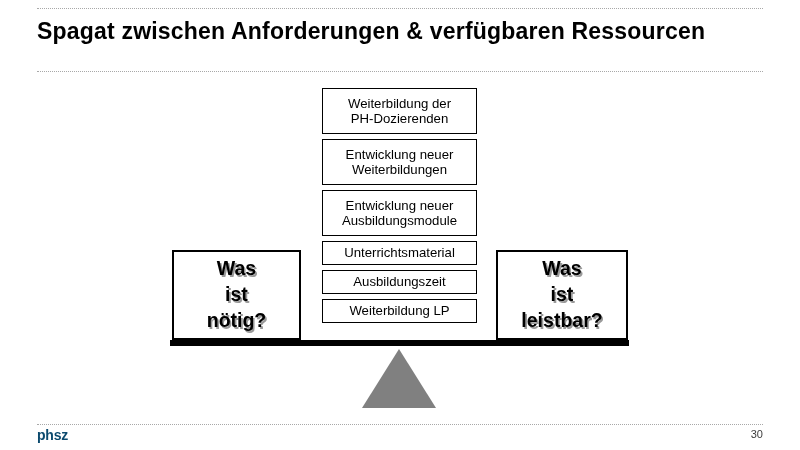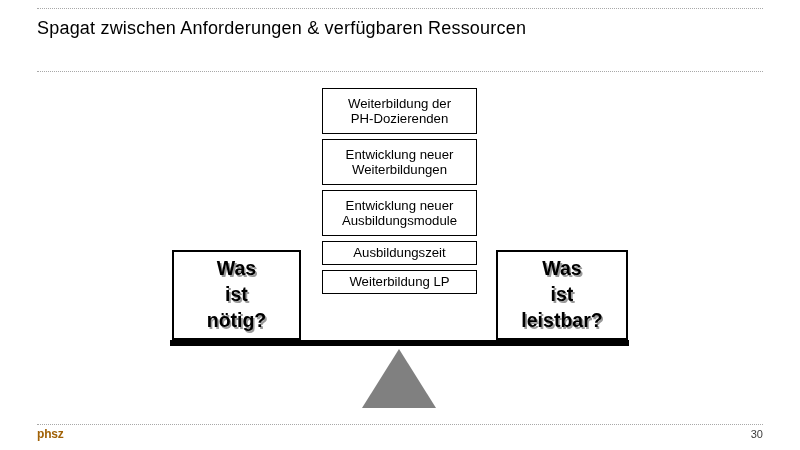--- a/index.html
+++ b/index.html
@@ -35,22 +35,22 @@
   #rule-top    { top: 8px; }
   #rule-under-title { top: 71px; }
   #rule-footer { top: 424px; }
 
   
   #slide-title {
     position: absolute;
     left: 37px;
     top: 18px;
     width: 726px;
-    font-size: 18px;
-    font-weight: normal;
+    font-size: 23px;
+    font-weight: bold;
     letter-spacing: 0.2px;
     line-height: 1.15;
     color: #000000;
     white-space: nowrap;
   }
 
   
   #task-stack {
     position: absolute;
     left: 322px;
@@ -122,24 +122,24 @@
     border-left: 37px solid transparent;
     border-right: 37px solid transparent;
     border-bottom: 59px solid #808080;
   }
 
   
   #footer-brand {
     position: absolute;
     left: 37px;
     top: 427px;
-    font-size: 12px;
+    font-size: 14px;
     font-weight: bold;
     letter-spacing: -0.2px;
-    color: #a16207;
+    color: #0c4a6e;
   }
   #footer-pagenum {
     position: absolute;
     right: 37px;
     top: 428px;
     font-size: 11px;
     color: #3c3c3c;
   }
 </style>
 </head>
@@ -153,20 +153,21 @@
 
   <div class="rule" id="rule-under-title"></div>
 
   <div id="task-stack">
     <div class="task-box two-line" style="white-space: pre-line;">Weiterbildung der
 PH-Dozierenden</div>
     <div class="task-box two-line" style="white-space: pre-line;">Entwicklung neuer
 Weiterbildungen</div>
     <div class="task-box two-line" style="white-space: pre-line;">Entwicklung neuer
 Ausbildungsmodule</div>
+    <div class="task-box one-line" style="white-space: pre-line;">Unterrichtsmaterial</div>
     <div class="task-box one-line" style="white-space: pre-line;">Ausbildungszeit</div>
     <div class="task-box one-line" style="white-space: pre-line; text-align: right;">Weiterbildung LP</div>
   </div>
 
   <div class="side-box" id="box-left">
     <span class="side-text" style="white-space: pre-line;">Was
 ist
 nötig?</span>
   </div>
 

